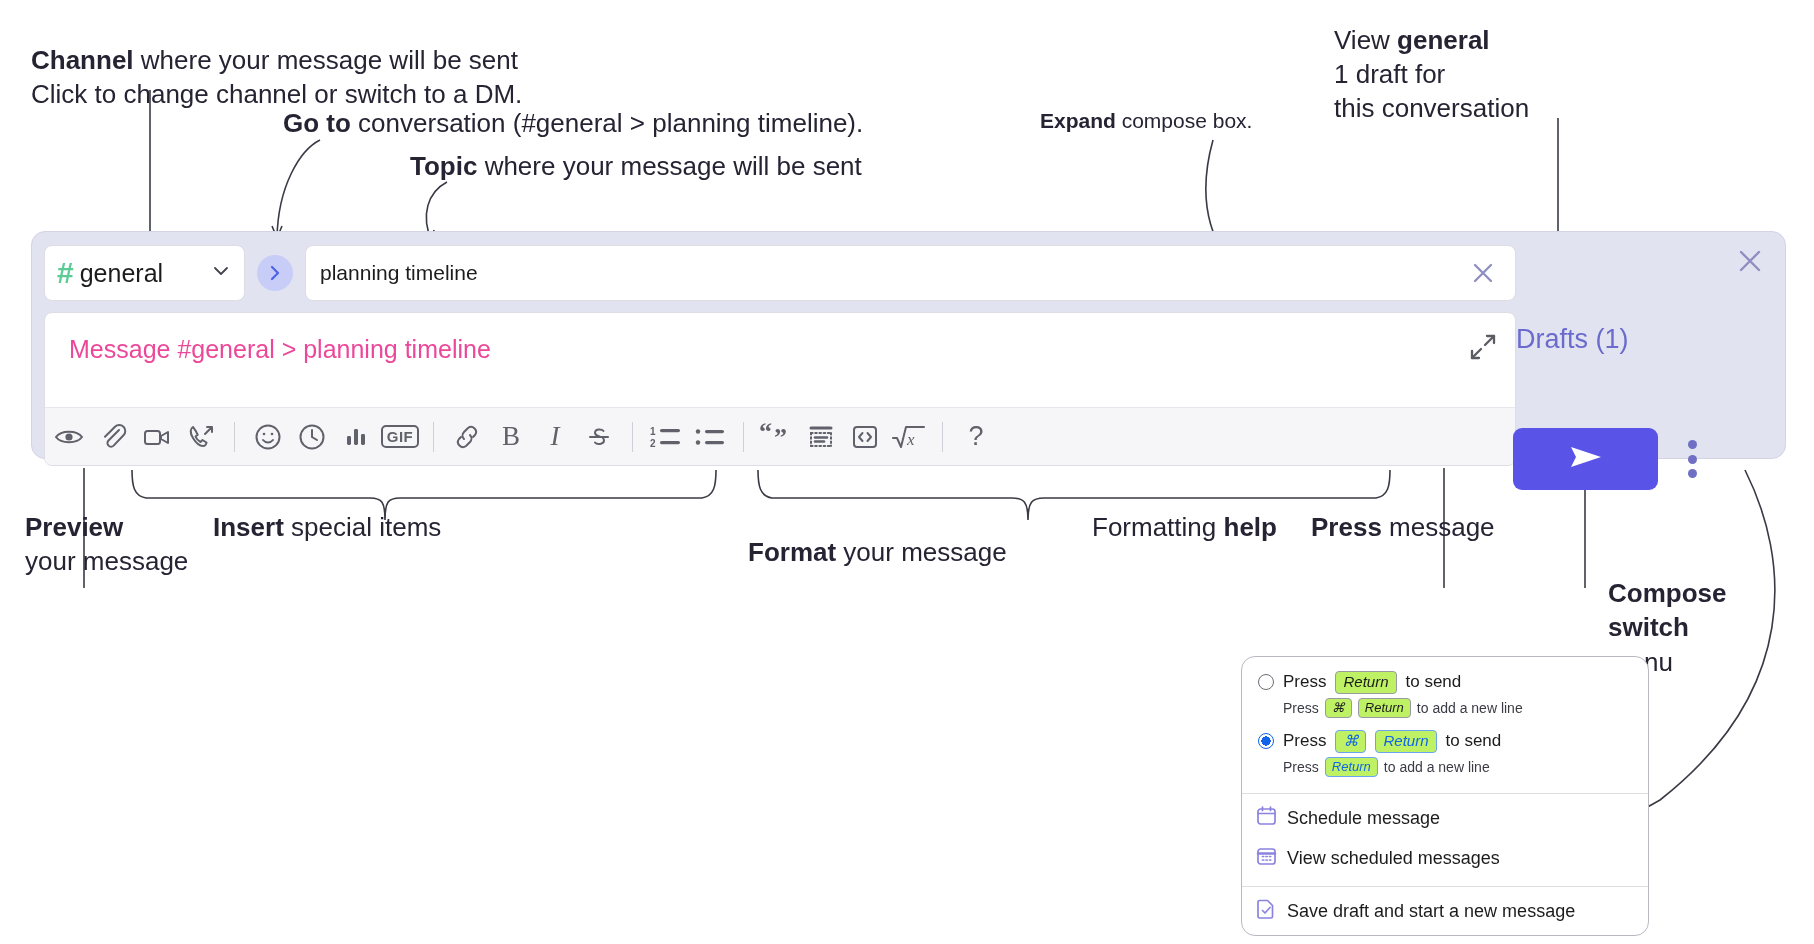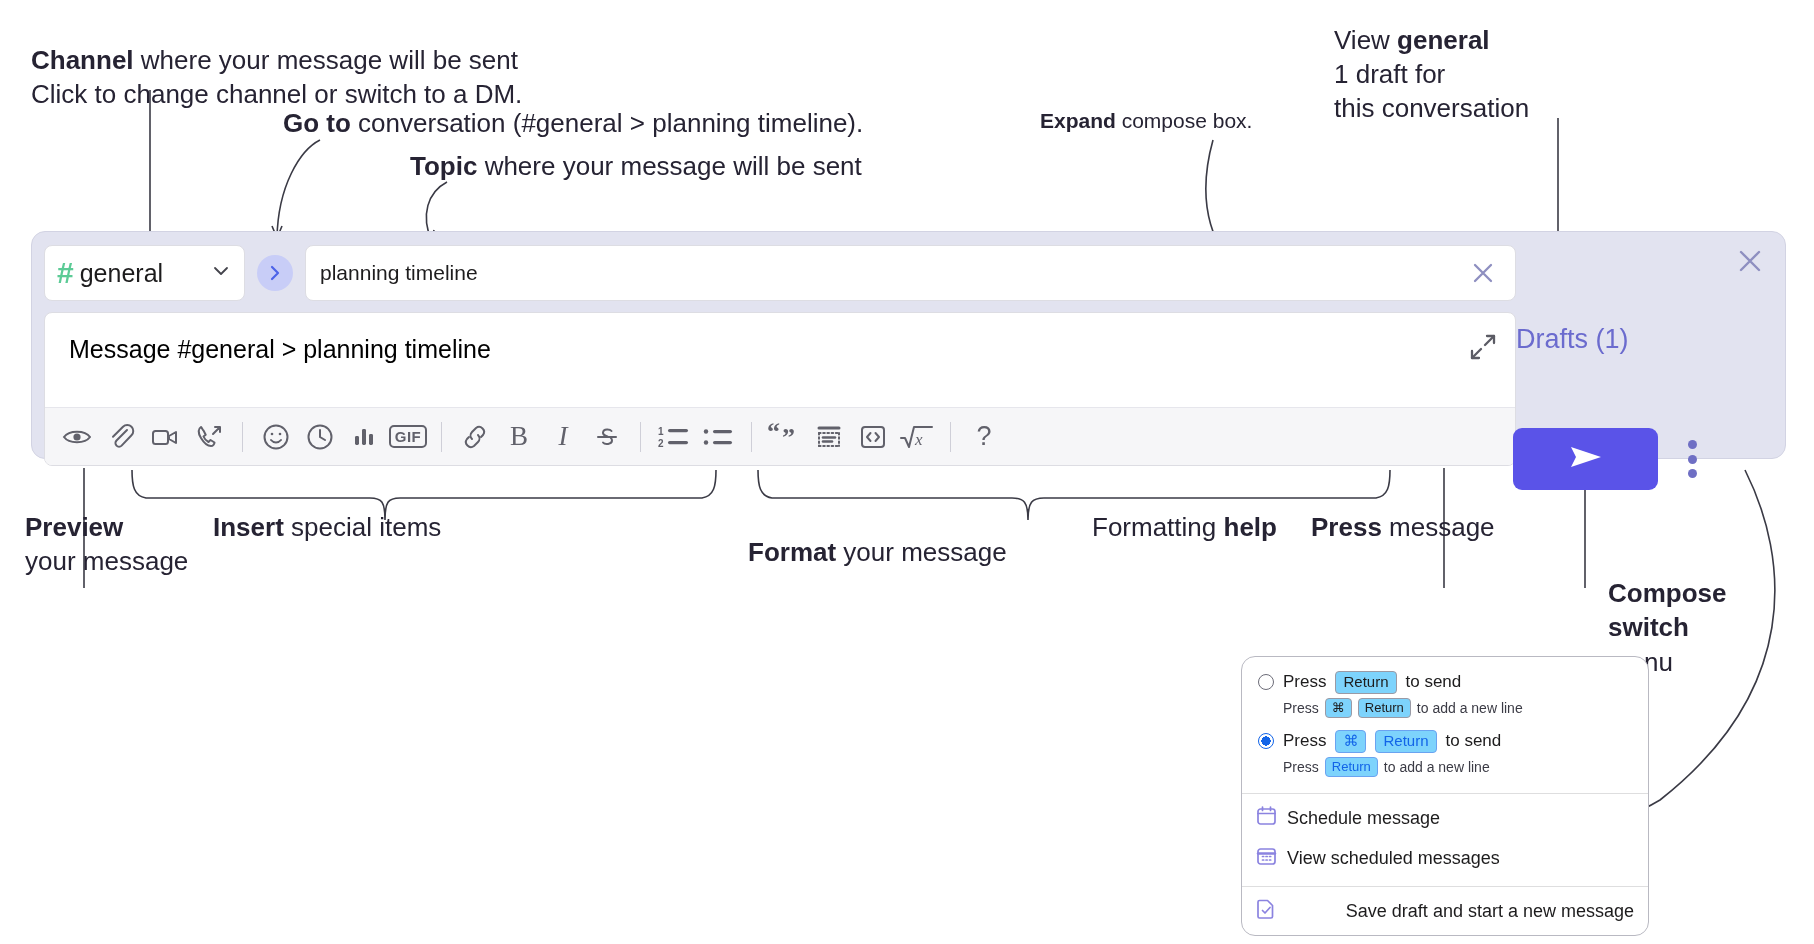--- a/index.html
+++ b/index.html
@@ -48,31 +48,31 @@
   }
   .topic-text{font-size:21px;color:#1d1c1d;flex:1;}
   .topic-clear{width:36px;height:36px;display:flex;align-items:center;justify-content:center;cursor:pointer;}
 
   
   .editor{
     margin-top:10px;background:#fff;border:1px solid #dddde3;border-radius:8px;overflow:hidden;
   }
   .editor-area{height:94px;position:relative;cursor:text;}
   .placeholder{
-    position:absolute;left:24px;top:22px;font-size:25px;color:#000000;white-space:nowrap;
+    position:absolute;left:24px;top:22px;font-size:25px;color:#ec4899;white-space:nowrap;
   }
   .expand-btn{
     position:absolute;right:16px;top:18px;width:32px;height:32px;
     display:flex;align-items:center;justify-content:center;cursor:pointer;
   }
 
   
   .toolbar{
     height:58px;background:#f6f6f8;border-top:1px solid #e6e6ec;
-    display:flex;align-items:center;padding:0 10px;box-sizing:border-box;
+    display:flex;align-items:center;padding:0 2px;box-sizing:border-box;
   }
   .tbtn{
     width:44px;height:44px;display:flex;align-items:center;justify-content:center;
     cursor:pointer;color:#61616b;flex:none;
   }
   .tsep{width:1px;height:30px;background:#cfcfd8;margin:0 11px;flex:none;}
   .gif-box{
     border:2px solid #61616b;border-radius:5px;padding:1px 4px;font-size:15px;
     font-weight:700;letter-spacing:.5px;line-height:1.15;
   }
@@ -98,21 +98,21 @@
     background:#fff;border:1px solid #b9b9c2;border-radius:14px;
     box-sizing:border-box;padding:10px 0 0;
   }
   .radio-row{display:flex;align-items:center;gap:9px;padding:4px 0 0 16px;font-size:17px;color:#1d1c1d;}
   .radio{width:16px;height:16px;border-radius:50%;border:1.6px solid #6c6c78;box-sizing:border-box;flex:none;}
   .radio.on{border-color:#1264e8;background:
      radial-gradient(circle, #1264e8 0 46%, #fff 48% 100%);}
   .sub-row{display:flex;align-items:center;gap:6px;padding:4px 0 8px 41px;font-size:14px;color:#3b3b45;}
   .key{
     border:1px solid #9a9aa5;border-radius:4px;padding:1px 7px;font-size:15px;color:#1d1c1d;
-    background:#7dd3fc;line-height:1.25;display:inline-block;
+    background:#bef264;line-height:1.25;display:inline-block;font-style:italic;
   }
   .key.sm{font-size:13px;padding:1px 6px;}
   .key.blue{border-color:#6aa3f0;color:#1264e8;}
   .pop-div{height:1px;background:#dededf;margin:8px 0 0;}
   .pop-item{
     display:flex;align-items:center;gap:10px;padding:7px 14px;font-size:18px;color:#1d1c1d;cursor:pointer;
   }
 
   
   .lines{position:absolute;inset:0;pointer-events:none;}
@@ -464,21 +464,21 @@
           <path d="M2 8.5 L19 8.5" stroke-width="2.4"></path>
           <path d="M6.5 11.5 h1.2 M10 11.5 h1.2 M13.5 11.5 h1.2
                    M6.5 15 h1.2 M10 15 h1.2 M13.5 15 h1.2"></path>
         </svg>
       </span>
       <span>View scheduled messages</span>
     </div>
 
     <div class="pop-div"></div>
 
-    <div class="pop-item" style="padding-top:11px;padding-bottom:11px;justify-content:space-between;">
+    <div class="pop-item" style="padding-top:11px;padding-bottom:11px;">
       <span>
         <svg width="21" height="21" viewBox="0 0 21 21" fill="none" stroke="#8b83e0" stroke-width="1.7" stroke-linecap="round" stroke-linejoin="round">
           <path d="M3.5 2.5 h8 l5 5 v11 a1.5 1.5 0 0 1 -1.5 1.5 h-11.5 a1.5 1.5 0 0 1 -1.5 -1.5 v-14.5 a1.5 1.5 0 0 1 1.5 -1.5 Z"></path>
           <path d="M6.5 12.5 L9 15 L14 9.5"></path>
         </svg>
       </span>
       <span>Save draft and start a new message</span>
     </div>
   </div>
 

